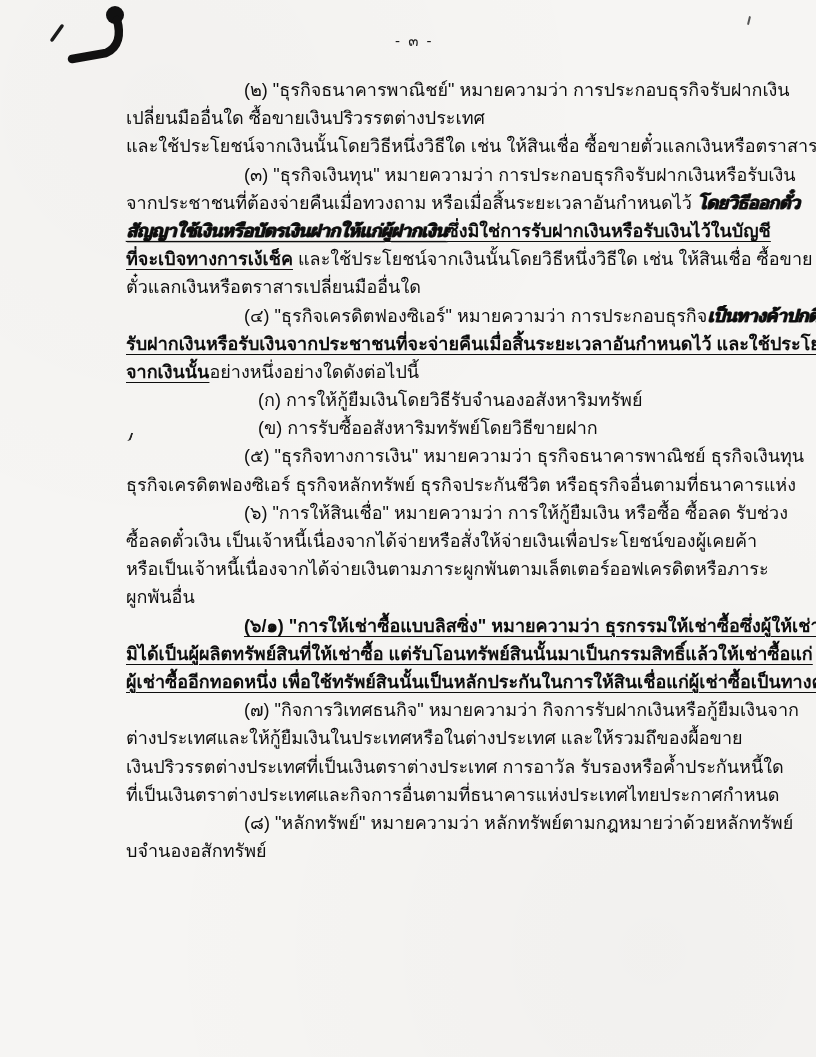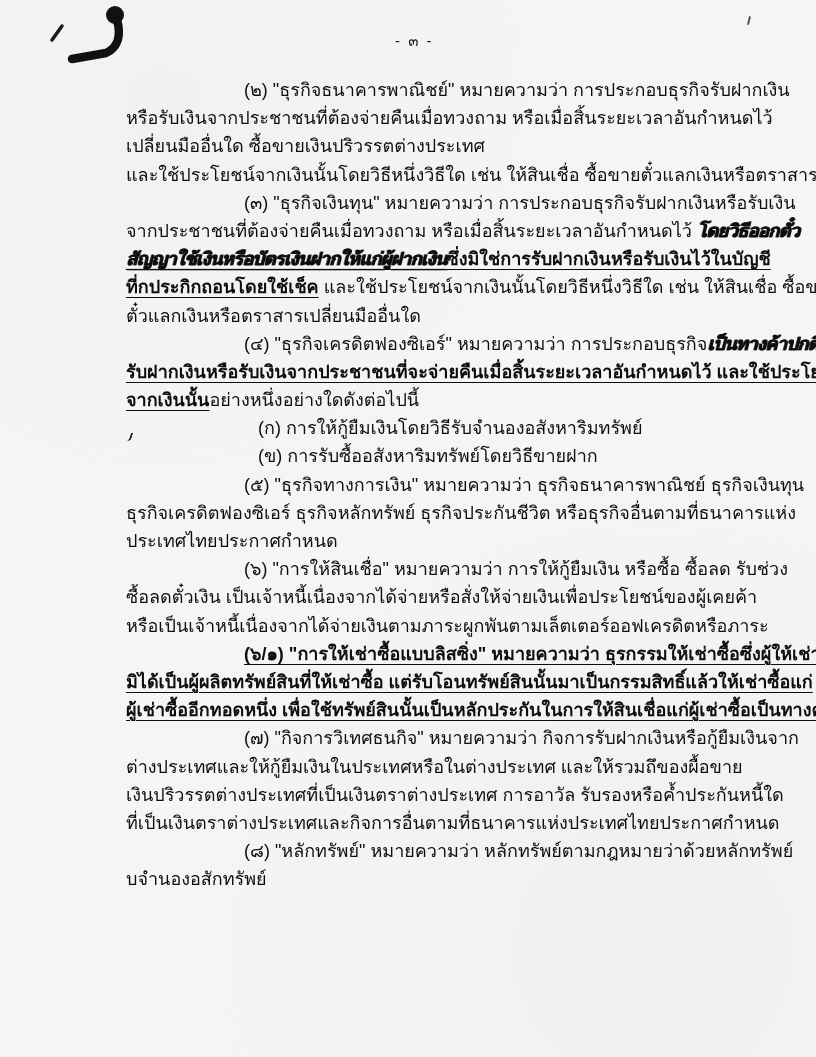--- a/index.html
+++ b/index.html
@@ -75,39 +75,38 @@
     <path d="M14,40 L24,26" stroke="#1b1b1b" stroke-width="3.5" stroke-linecap="round" fill="none"></path>
 
     <circle cx="77" cy="15" r="9" fill="#111"></circle>
     <path d="M79,20 C83,34 81,47 68,53 L34,59" stroke="#111" stroke-width="8.5" stroke-linecap="round" stroke-linejoin="round" fill="none"></path>
   </svg>
 
   <div class="page-number">- ๓ -</div>
 
   <div class="doc-text">
       <div class="line indent-para"><span class="seg-n">(๒) "ธุรกิจธนาคารพาณิชย์" หมายความว่า การประกอบธุรกิจรับฝากเงิน</span></div>
-      <div class="line"><span class="seg-n">หรือรับเงินจากประชาชนที่ต้องจ่ายคืนเมื่อทวงถาม หรือเมื่อสิ้นระยะเวลาอันกำหนดไว้</span></div>
       <div class="line"><span class="seg-n">เปลี่ยนมืออื่นใด ซื้อขายเงินปริวรรตต่างประเทศ</span></div>
       <div class="line"><span class="seg-n">และใช้ประโยชน์จากเงินนั้นโดยวิธีหนึ่งวิธีใด เช่น ให้สินเชื่อ ซื้อขายตั๋วแลกเงินหรือตราสาร</span></div>
       <div class="line indent-para"><span class="seg-n">(๓) "ธุรกิจเงินทุน" หมายความว่า การประกอบธุรกิจรับฝากเงินหรือรับเงิน</span></div>
       <div class="line"><span class="seg-n">จากประชาชนที่ต้องจ่ายคืนเมื่อทวงถาม หรือเมื่อสิ้นระยะเวลาอันกำหนดไว้ </span><span class="seg-o">โดยวิธีออกตั๋ว</span></div>
       <div class="line"><span class="seg-ou">สัญญาใช้เงินหรือบัตรเงินฝากให้แก่ผู้ฝากเงิน</span><span class="seg-u">ซึ่งมิใช่การรับฝากเงินหรือรับเงินไว้ในบัญชี</span></div>
-      <div class="line"><span class="seg-u">ที่กประกิกถอนโดยใช้เช็ค</span><span class="seg-n"> และใช้ประโยชน์จากเงินนั้นโดยวิธีหนึ่งวิธีใด เช่น ให้สินเชื่อ ซื้อขาย</span></div>
+      <div class="line"><span class="seg-u">ที่จะเบิจทางการเง้เช็ค</span><span class="seg-n"> และใช้ประโยชน์จากเงินนั้นโดยวิธีหนึ่งวิธีใด เช่น ให้สินเชื่อ ซื้อขาย</span></div>
       <div class="line"><span class="seg-n">ตั๋วแลกเงินหรือตราสารเปลี่ยนมืออื่นใด</span></div>
       <div class="line indent-para"><span class="seg-n">(๔) "ธุรกิจเครดิตฟองซิเอร์" หมายความว่า การประกอบธุรกิจ</span><span class="seg-o">เป็นทางค้าปกติ</span></div>
       <div class="line"><span class="seg-u">รับฝากเงินหรือรับเงินจากประชาชนที่จะจ่ายคืนเมื่อสิ้นระยะเวลาอันกำหนดไว้ และใช้ประโยชน์</span></div>
       <div class="line"><span class="seg-u">จากเงินนั้น</span><span class="seg-n">อย่างหนึ่งอย่างใดดังต่อไปนี้</span></div>
       <div class="line indent-sub"><span class="seg-n">(ก) การให้กู้ยืมเงินโดยวิธีรับจำนองอสังหาริมทรัพย์</span></div>
       <div class="line indent-sub"><span class="seg-n">(ข) การรับซื้ออสังหาริมทรัพย์โดยวิธีขายฝาก</span></div>
       <div class="line indent-para"><span class="seg-n">(๕) "ธุรกิจทางการเงิน" หมายความว่า ธุรกิจธนาคารพาณิชย์ ธุรกิจเงินทุน</span></div>
       <div class="line"><span class="seg-n">ธุรกิจเครดิตฟองซิเอร์ ธุรกิจหลักทรัพย์ ธุรกิจประกันชีวิต หรือธุรกิจอื่นตามที่ธนาคารแห่ง</span></div>
-      <div class="line"><span class="seg-n">ประเทศไทยประกาศกำหนด</span></div>
       <div class="line indent-para"><span class="seg-n">(๖) "การให้สินเชื่อ" หมายความว่า การให้กู้ยืมเงิน หรือซื้อ ซื้อลด รับช่วง</span></div>
       <div class="line"><span class="seg-n">ซื้อลดตั๋วเงิน เป็นเจ้าหนี้เนื่องจากได้จ่ายหรือสั่งให้จ่ายเงินเพื่อประโยชน์ของผู้เคยค้า</span></div>
       <div class="line"><span class="seg-n">หรือเป็นเจ้าหนี้เนื่องจากได้จ่ายเงินตามภาระผูกพันตามเล็ตเตอร์ออฟเครดิตหรือภาระ</span></div>
+      <div class="line"><span class="seg-n">ผูกพันอื่น</span></div>
       <div class="line indent-para"><span class="seg-u">(๖/๑) "การให้เช่าซื้อแบบลิสซิ่ง" หมายความว่า ธุรกรรมให้เช่าซื้อซึ่งผู้ให้เช่าซื้อ</span></div>
       <div class="line"><span class="seg-u">มิได้เป็นผู้ผลิตทรัพย์สินที่ให้เช่าซื้อ แต่รับโอนทรัพย์สินนั้นมาเป็นกรรมสิทธิ์แล้วให้เช่าซื้อแก่</span></div>
       <div class="line"><span class="seg-u">ผู้เช่าซื้ออีกทอดหนึ่ง เพื่อใช้ทรัพย์สินนั้นเป็นหลักประกันในการให้สินเชื่อแก่ผู้เช่าซื้อเป็นทางค้า</span></div>
       <div class="line indent-para"><span class="seg-n">(๗) "กิจการวิเทศธนกิจ" หมายความว่า กิจการรับฝากเงินหรือกู้ยืมเงินจาก</span></div>
       <div class="line"><span class="seg-n">ต่างประเทศและให้กู้ยืมเงินในประเทศหรือในต่างประเทศ และให้รวมถึของผื้อขาย</span></div>
       <div class="line"><span class="seg-n">เงินปริวรรตต่างประเทศที่เป็นเงินตราต่างประเทศ การอาวัล รับรองหรือค้ำประกันหนี้ใด</span></div>
       <div class="line"><span class="seg-n">ที่เป็นเงินตราต่างประเทศและกิจการอื่นตามที่ธนาคารแห่งประเทศไทยประกาศกำหนด</span></div>
       <div class="line indent-para"><span class="seg-n">(๘) "หลักทรัพย์" หมายความว่า หลักทรัพย์ตามกฎหมายว่าด้วยหลักทรัพย์</span></div>
       <div class="line"><span class="seg-n">บจำนองอสักทรัพย์</span></div>
     </div>

